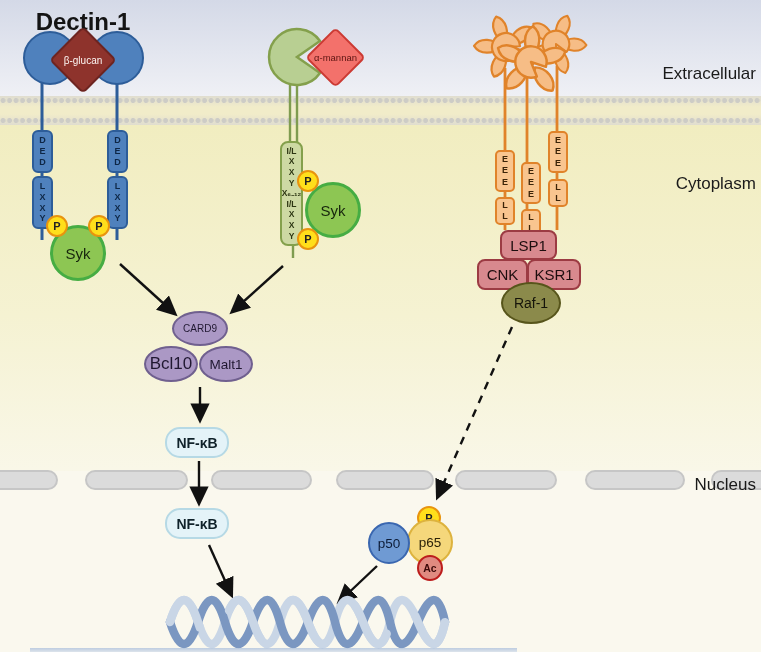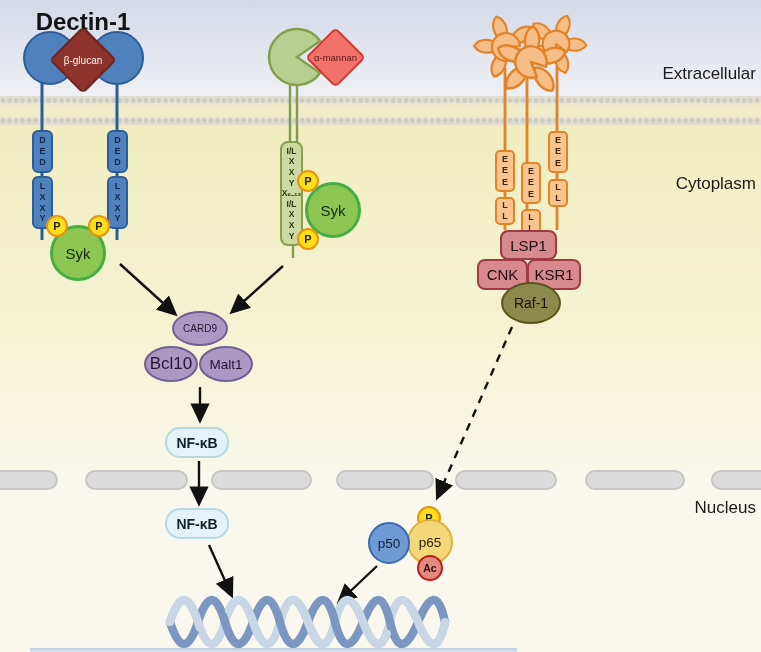--- a/index.html
+++ b/index.html
@@ -111,21 +111,21 @@
   <div class="pill" style="left:85px;width:103px;"></div>
   <div class="pill" style="left:211px;width:101px;"></div>
   <div class="pill" style="left:336px;width:98px;"></div>
   <div class="pill" style="left:455px;width:102px;"></div>
   <div class="pill" style="left:585px;width:100px;"></div>
   <div class="pill" style="left:711px;width:78px;"></div>
 
   <div class="abs title" style="left:23px;top:8px;width:120px;font-weight:bold;">Dectin-1</div>
   <div class="abs side-label" style="top:64px;">Extracellular</div>
   <div class="abs side-label" style="top:134px;margin-top:40px;">Cytoplasm</div>
-  <div class="abs side-label" style="top:498px;">Nucleus</div>
+  <div class="abs side-label" style="top:475px;">Nucleus</div>
 
   <div class="abs circle d1-circle" style="left:23px;top:31px;"></div>
   <div class="abs circle d1-circle" style="left:90px;top:31px;"></div>
   <div class="abs diamond" style="left:59px;top:36px;width:48px;height:48px;background:#8e332c;border:2.5px solid #6d2420;">
     <div class="dlab" style="font-size:10px;color:#fdf5f2;">β-glucan</div>
   </div>
   <div class="abs rbox d1-box vletters" style="left:32px;top:130px;height:43px;">D
 E
 D</div>
   <div class="abs rbox d1-box vletters" style="left:107px;top:130px;height:43px;">D

